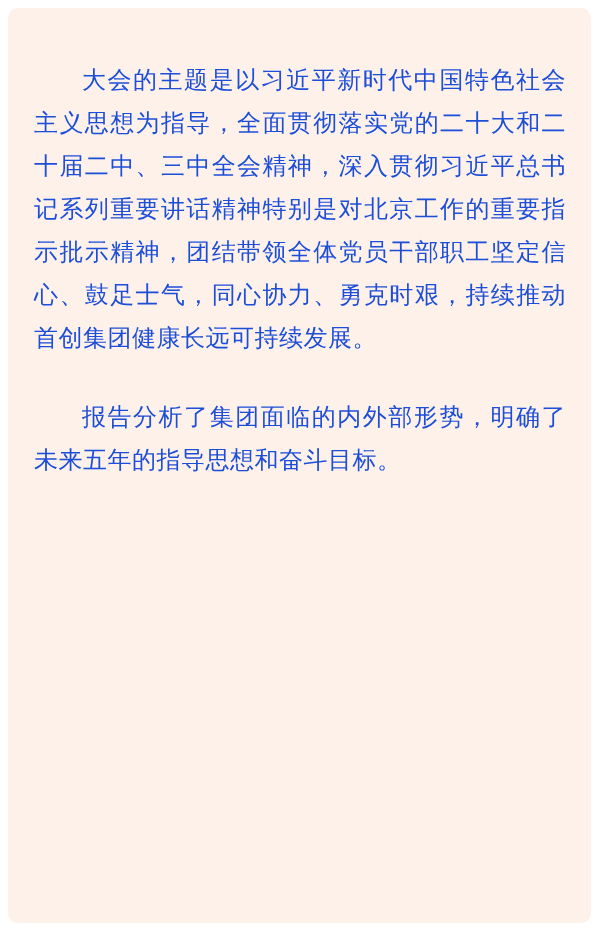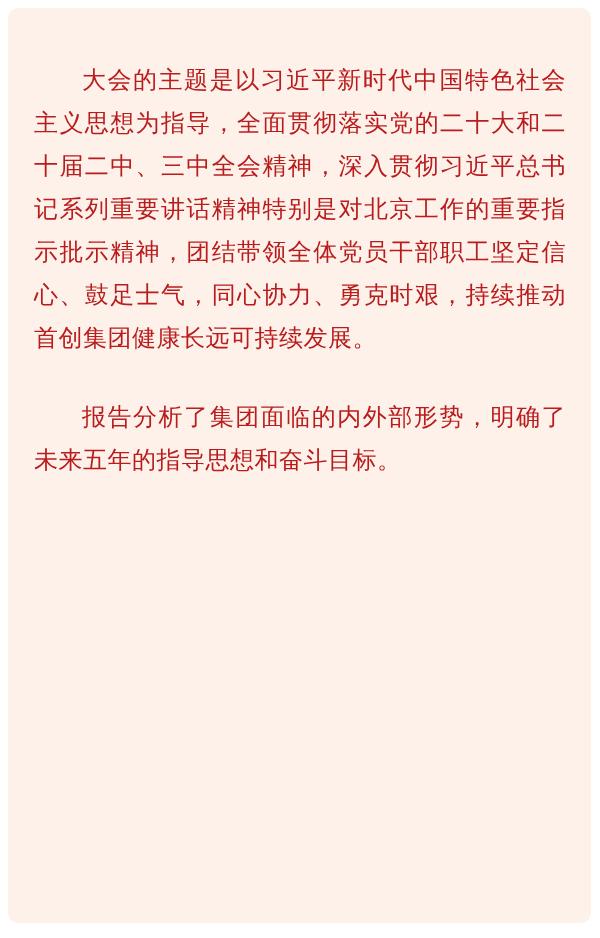--- a/index.html
+++ b/index.html
@@ -24,21 +24,21 @@
     background: #fdf1ea;
     border-radius: 10px;
     box-sizing: border-box;
     padding: 50px 25px 20px 26px;
     overflow: hidden;
   }
   .article-body p.para {
     margin: 0 0 36px 0;
     font-size: 24px;
     line-height: 43px;
-    color: #b91c1c;
+    color: #1d4ed8;
     text-align: justify;
     text-justify: inter-ideograph;
     text-indent: 2em;
     letter-spacing: 0.5px;
     word-break: break-all;
   }
   .article-body p.para:last-child {
     margin-bottom: 0;
   }
 </style>

